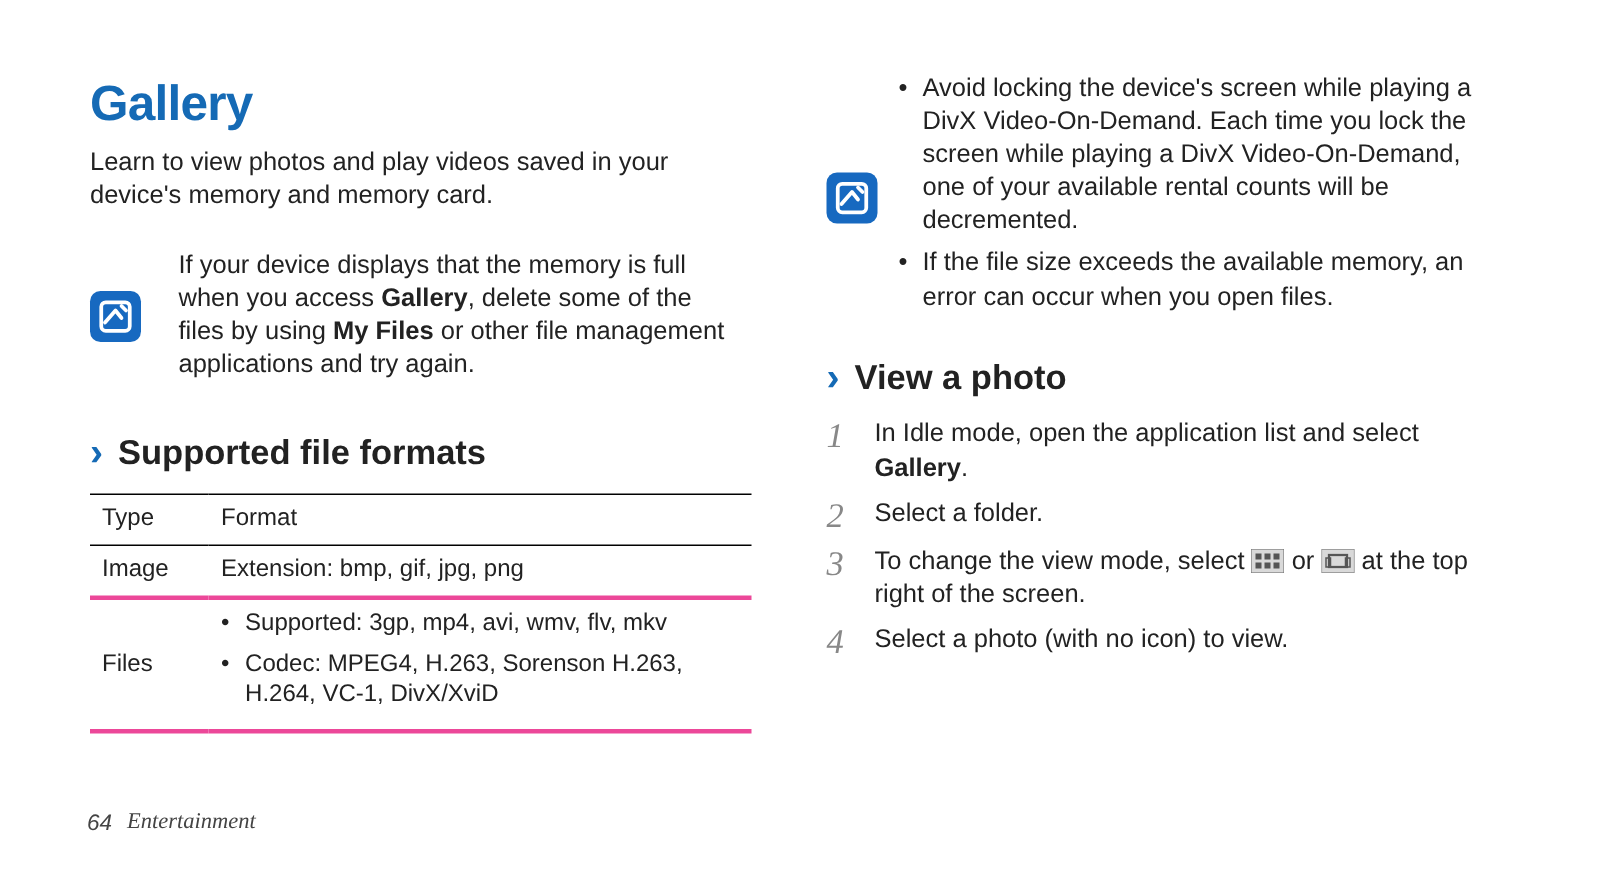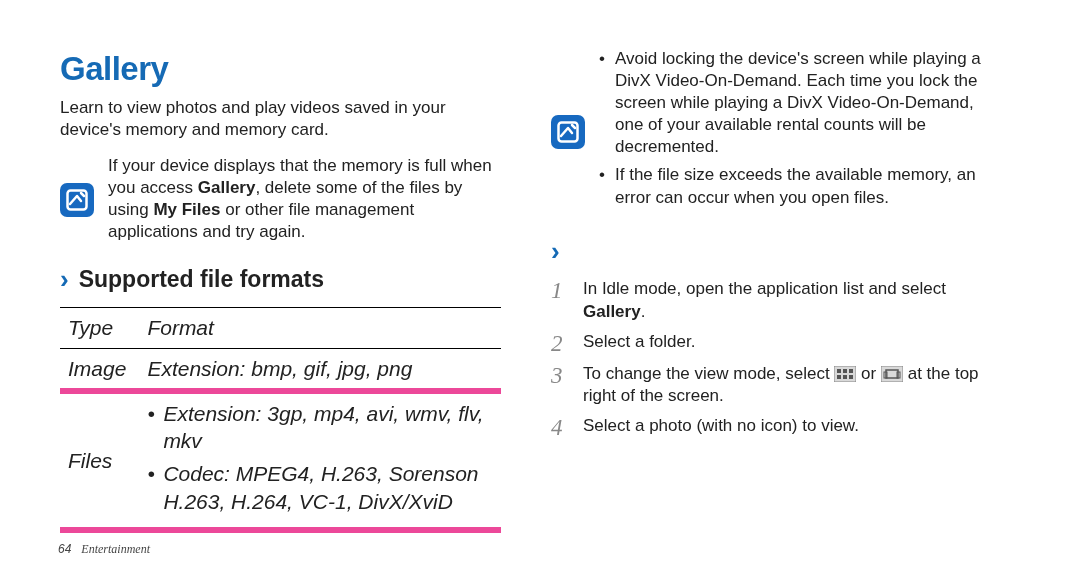--- a/index.html
+++ b/index.html
@@ -55,21 +55,21 @@
   .note-icon svg {
     width: 24px;
     height: 24px;
     stroke: #fff;
     stroke-width: 2.5;
     fill: none;
   }
   .note-body {
     flex: 1;
   }
-  .note-body p { margin: 0; }
+  .note-body p { margin: 11px; }
   ul.bullets {
     list-style: none;
     padding: 0;
     margin: 0;
   }
   ul.bullets > li {
     position: relative;
     padding-left: 16px;
     margin-bottom: 6px;
   }
@@ -89,35 +89,34 @@
   }
   .chev {
     color: #156ab5;
     font-size: 26px;
     font-weight: 700;
     display: inline-block;
   }
   table.fmt {
     width: 100%;
     border-collapse: collapse;
-    font-size: 21px;
-    font-style: italic;
+    font-size: 16px;
   }
   table.fmt th, table.fmt td {
     text-align: left;
     padding: 6px 8px;
     vertical-align: top;
   }
   table.fmt thead th {
     font-weight: 400;
     border-top: 1.5px solid #000;
     border-bottom: 1px solid #000;
   }
   table.fmt tbody tr td {
-    border-bottom: 6px solid #ec4899;
+    border-bottom: 3px solid #ec4899;
   }
   table.fmt .type-col { width: 18%; }
   .steps {
     list-style: none;
     padding: 0;
     margin: 4px 0 0 0;
   }
   .steps > li {
     display: flex;
     align-items: flex-start;
@@ -145,21 +144,21 @@
     justify-content: center;
   }
   .inline-icon svg { display: block; }
   .footer {
     position: absolute;
     bottom: 28px;
     left: 58px;
     display: flex;
     align-items: flex-start;
     gap: 10px;
-    font-size: 12px;
+    font-size: 15px;
   }
   .footer .pg {
     font-style: italic;
     color: #444;
   }
   .footer .sec {
     font-style: italic;
     color: #444;
     font-family: Liberation Serif, serif;
   }
@@ -207,21 +206,21 @@
       </thead>
       <tbody>
         <tr>
           <td>Image</td>
           <td>Extension: bmp, gif, jpg, png</td>
         </tr>
         <tr>
           <td style="vertical-align:middle">Files</td>
           <td>
             <ul class="bullets">
-              <li>Extension: 3gp, mp4, avi, wmv, flv, mkv</li>
+              <li>Supported: 3gp, mp4, avi, wmv, flv, mkv</li>
               <li>Codec: MPEG4, H.263, Sorenson H.263, H.264, VC-1, DivX/XviD</li>
             </ul>
           </td>
         </tr>
       </tbody>
     </table>
   </div>
 
   <div class="col">
 
@@ -236,20 +235,21 @@
       <div class="note-body">
         <ul class="bullets">
           <li>Avoid locking the device's screen while playing a DivX Video-On-Demand. Each time you lock the screen while playing a DivX Video-On-Demand, one of your available rental counts will be decremented.</li>
           <li>If the file size exceeds the available memory, an error can occur when you open files.</li>
         </ul>
       </div>
     </div>
 
     <h2 class="subhead">
       <span class="chev">›</span>
+      <span>View a photo</span>
     </h2>
 
     <ol class="steps">
       <li>
         <span class="step-num">1</span>
         <div class="step-body">
           <p>
             <span>In Idle mode, open the application list and select </span><strong>Gallery</strong><span>.</span>
           </p>
         </div>

